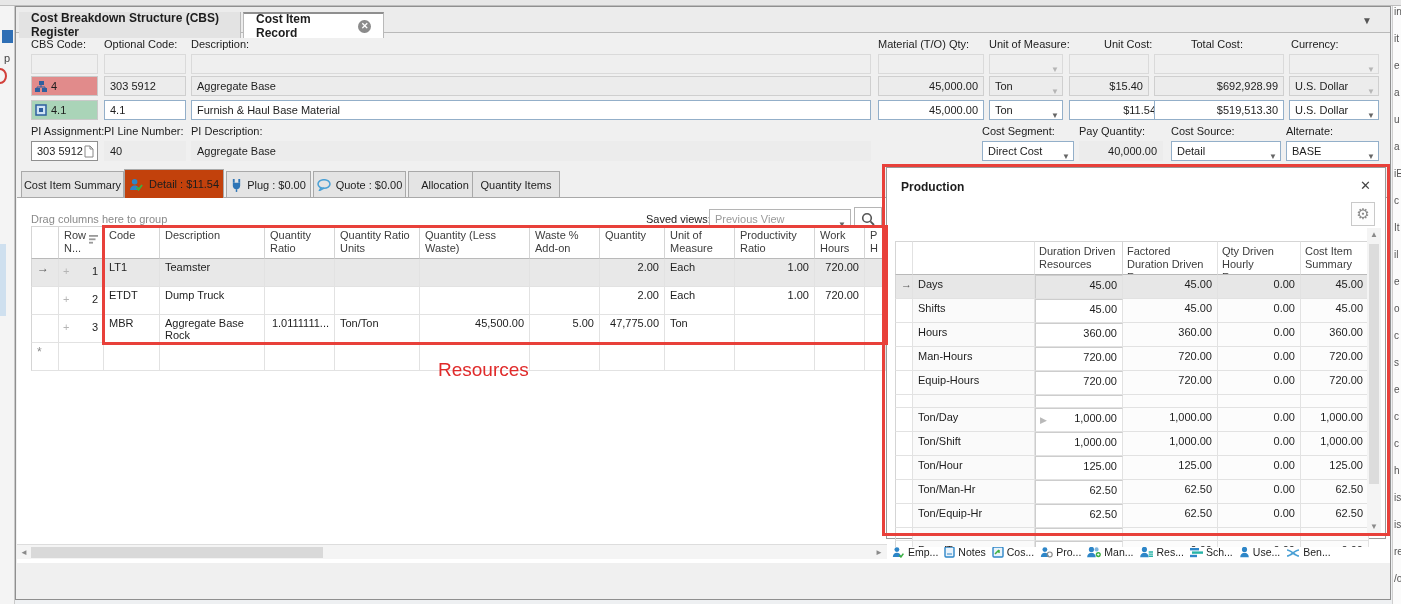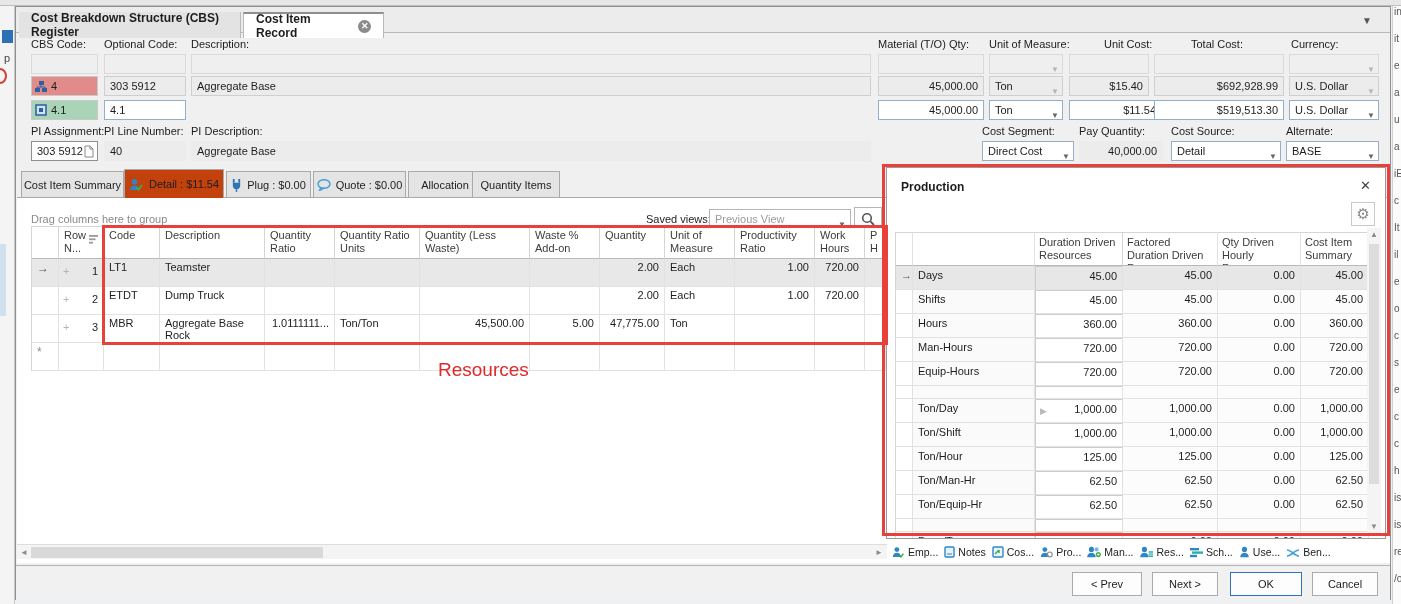--- a/index.html
+++ b/index.html
@@ -68,21 +68,21 @@
   
   .hscroll{position:absolute;left:1px;top:537px;width:870px;height:15px;background:#f4f4f4;border-top:1px solid #ddd}
   .hscroll .thumb{position:absolute;left:14px;top:2px;width:292px;height:11px;background:#d9d9d9}
   .sarr{position:absolute;top:3px;color:#8a8a8a;font-size:8px}
 
   
   .prod{position:absolute;left:870px;top:160px;width:500px;height:372px;background:#fff;border:1px solid #9a9a9a;z-index:10}
   .prodtitle{position:absolute;left:14px;top:12px;font-weight:bold;font-size:12px}
   .prodclose{position:absolute;right:14px;top:10px;color:#444;font-size:13px}
   .gearbtn{position:absolute;right:10px;top:34px;width:24px;height:24px;border:1px solid #c9c9c9;background:#fdfdfd;display:flex;align-items:center;justify-content:center;color:#8a8a8a;font-size:15px}
-  .pgrid{position:absolute;left:8px;top:64px;width:474px;height:306px;overflow:hidden;font-size:11px}
+  .pgrid{position:absolute;left:8px;top:73px;width:474px;height:306px;overflow:hidden;font-size:11px}
   .pg-row{display:flex;height:24px}
   .pg-head{height:34px}
   .pg-row>div{border-right:1px solid #e2e2e2;border-bottom:1px solid #e2e2e2;padding:3px 5px;overflow:hidden;position:relative}
   .pg-head>div{background:#fff;border-bottom:1px solid #b9b9b9;border-top:1px solid #d5d5d5;line-height:13px;color:#3c3c3c;padding:3px 4px}
   .pg-c0{width:18px;border-left:1px solid #d5d5d5}
   .pg-lab{width:122px;background:#fafafa}
   .pg-v1{width:88px;background:#fff;border:1px solid #cdcdcd;border-bottom:1px solid #e2e2e2}
   .pg-v2{width:95px;background:#fcfcfc}
   .pg-v3{width:83px;background:#fcfcfc}
   .pg-v4{width:68px;background:#fcfcfc;border-right:none}
@@ -176,20 +176,21 @@
     <div class="fld cbscell" style="left:15px;top:93px;width:67px;background:#aad4b8;border-color:#c9c9c9">
       <span>
           <svg width="12" height="12" viewBox="0 0 12 12">
             <rect x="1" y="1" width="10" height="10" fill="#cfe3f5" stroke="#2e5f9e" stroke-width="1.5"></rect>
             <rect x="4" y="4" width="4" height="4" fill="#2e5f9e"></rect>
           </svg>
         </span>
       <span>4.1</span>
     </div>
     <div class="fld ed" style="left:88px;top:93px;width:82px">4.1</div>
+    <div class="fld ed" style="left:175px;top:93px;width:680px">Furnish &amp; Haul Base Material</div>
     <div class="fld ed num" style="left:862px;top:93px;width:106px">45,000.00</div>
     <div class="fld ed" style="left:973px;top:93px;width:74px"><span>Ton</span><span class="ddarr">▼</span></div>
     <div class="fld ed num" style="left:1053px;top:93px;width:93px">$11.54</div>
     <div class="fld ed num" style="left:1138px;top:93px;width:130px">$519,513.30</div>
     <div class="fld ed" style="left:1273px;top:93px;width:90px"><span>U.S. Dollar</span><span class="ddarr">▼</span></div>
 
     <div class="lbl" style="left:15px;top:118px">PI Assignment:</div>
     <div class="lbl" style="left:88px;top:118px">PI Line Number:</div>
     <div class="lbl" style="left:175px;top:118px">PI Description:</div>
     <div class="lbl" style="left:966px;top:118px">Cost Segment:</div>
@@ -585,26 +586,20 @@
       <div class="tbtn">
         <span>
             <svg width="14" height="11" viewBox="0 0 14 11">
               <path d="M1 3c4 0 8 6 12 6M1 9c4 0 8-6 12-6" stroke="#4aa0d5" stroke-width="1.6" fill="none"></path>
             </svg>
           </span>
         <span>Ben...</span>
       </div>
     </div>
 
-    <div class="footer">
-      <div class="fbtn" style="left:1056px;width:70px">&lt; Prev</div>
-      <div class="fbtn" style="left:1136px;width:66px">Next &gt;</div>
-      <div class="fbtn default" style="left:1214px;width:72px">OK</div>
-      <div class="fbtn" style="left:1296px;width:66px">Cancel</div>
-    </div>
   </div>
 
   <div class="rightstrip">
       <span>in</span>
       <span>it</span>
       <span>e</span>
       <span>a</span>
       <span>u</span>
       <span>a</span>
       <span>iE</span>

